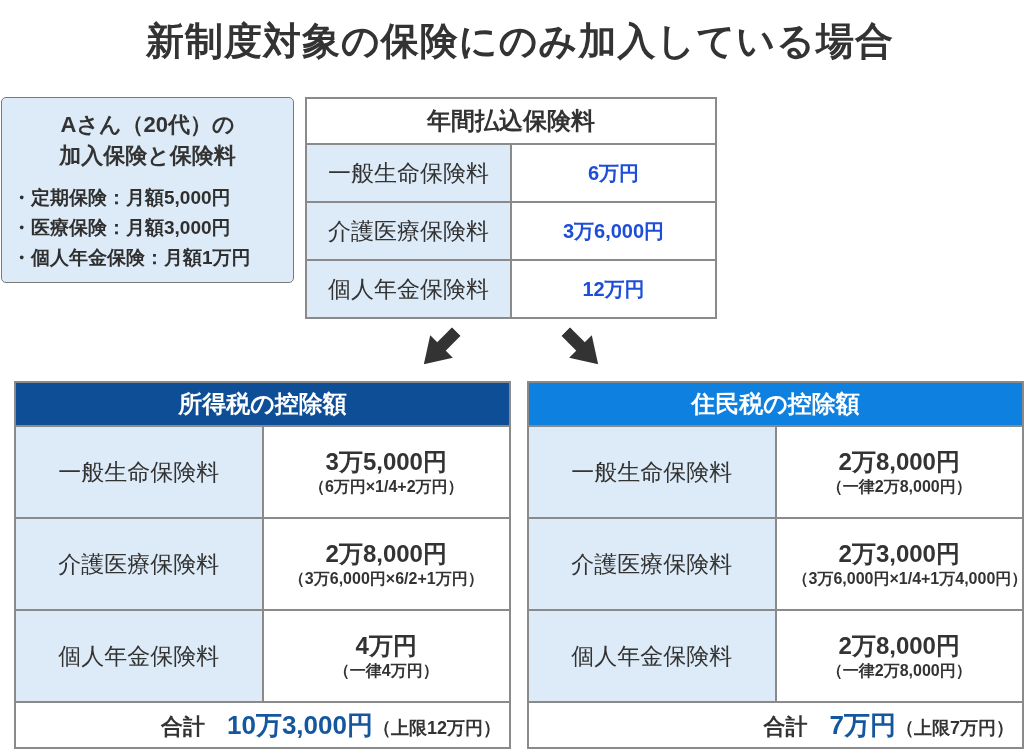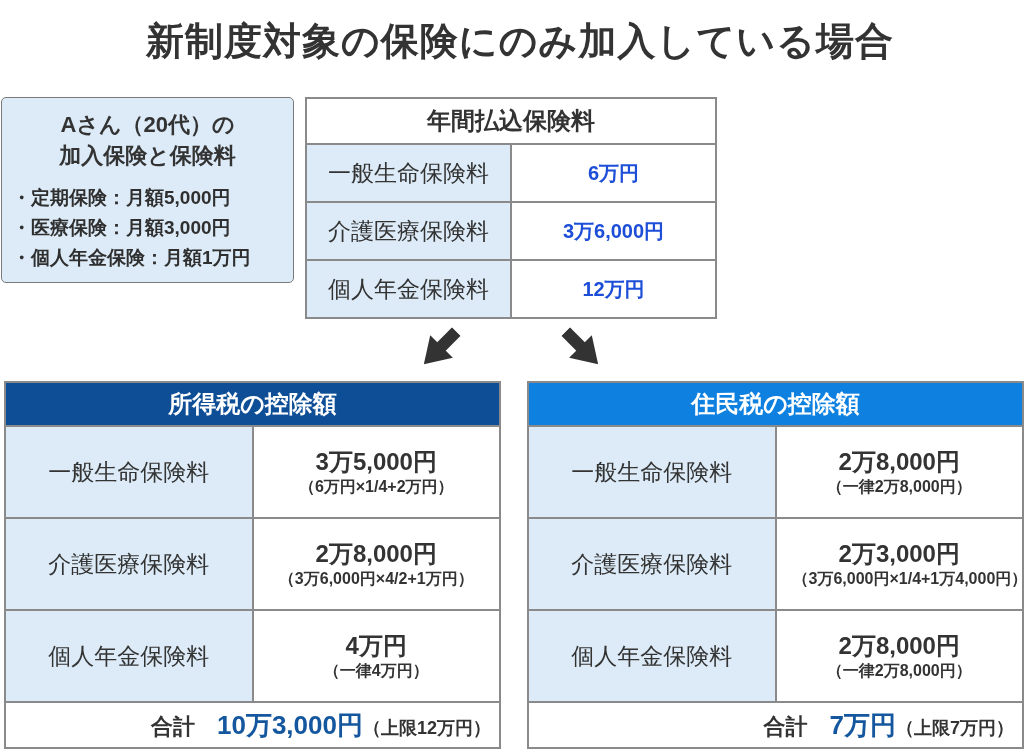--- a/index.html
+++ b/index.html
@@ -88,21 +88,21 @@
   }
 
   
   .arrow { position: absolute; width: 52px; height: 52px; top: 324px; }
   .arrow-left  { left: 412px; transform: rotate(45deg); }
   .arrow-right { left: 558px; transform: rotate(-45deg); }
   .arrow svg { display: block; margin: 0 auto; }
 
   
   .tax-table { position: absolute; top: 381px; width: 497px; table-layout: fixed; }
-  .tax-table.income   { left: 4px; }
+  .tax-table.income   { left: 14px; }
   .tax-table.resident { left: 527px; }
   .tax-table th.hdr {
     height: 44px;
     font-size: 24px;
     font-weight: 700;
     color: #ffffff;
     text-align: center;
     border: 2px solid #8a8a8a;
   }
   .income th.hdr   { background: #0e4e96; }
@@ -201,21 +201,21 @@
       <td class="lbl">一般生命保険料</td>
       <td class="val">
         <div class="amount">3万5,000円</div>
         <div class="formula">（6万円×1/4+2万円）</div>
       </td>
     </tr>
     <tr>
       <td class="lbl">介護医療保険料</td>
       <td class="val">
         <div class="amount">2万8,000円</div>
-        <div class="formula">（3万6,000円×4/2+1万円）</div>
+        <div class="formula">（3万6,000円×6/2+1万円）</div>
       </td>
     </tr>
     <tr>
       <td class="lbl">個人年金保険料</td>
       <td class="val">
         <div class="amount">4万円</div>
         <div class="formula">（一律4万円）</div>
       </td>
     </tr>
     <tr>

